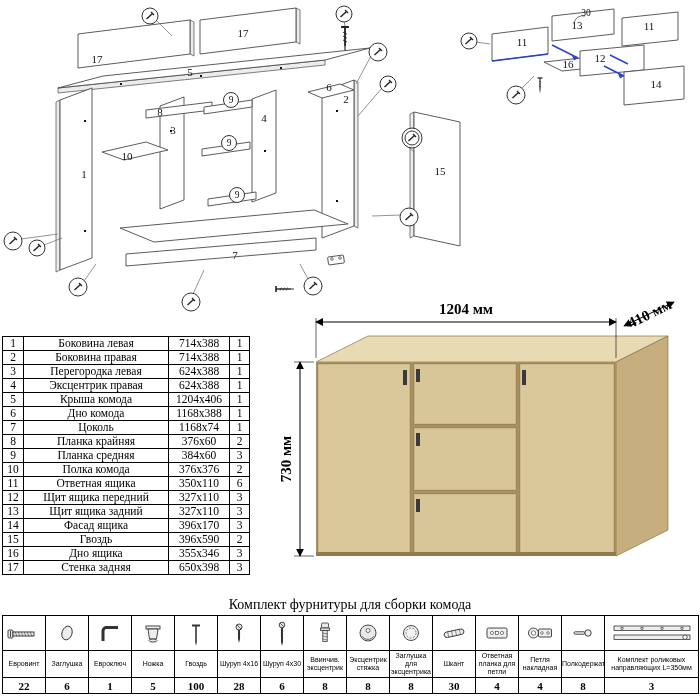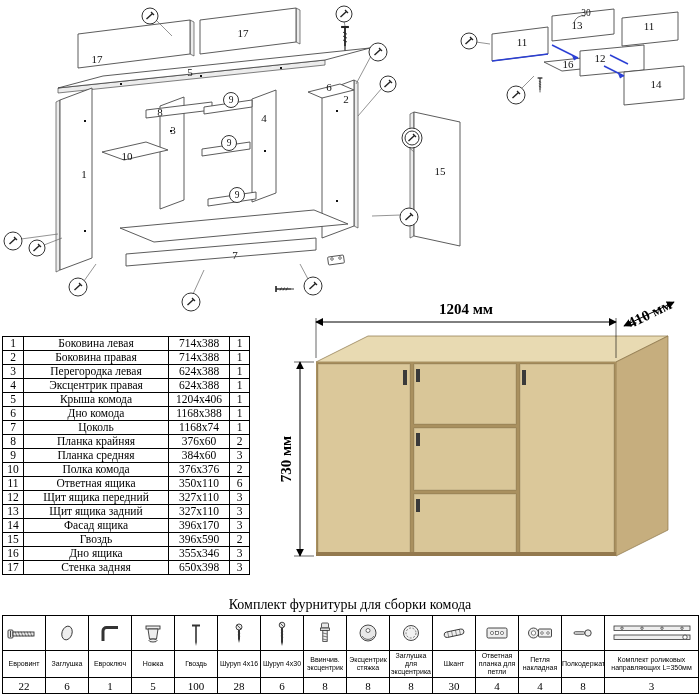--- a/index.html
+++ b/index.html
@@ -30,21 +30,21 @@
   #parts-table .c-name{width:140px;margin-top:40px;}
   #parts-table .c-size{width:56px;}
   #parts-table .c-qty{width:15px;}
 
   
   #hw-title{position:absolute;top:597px;left:0;width:700px;text-align:center;font-size:14px;}
   #hw-table{position:absolute;top:615px;left:2px;width:696px;border-collapse:collapse;table-layout:fixed;background:#fff;}
   #hw-table td{border:1px solid #000;text-align:center;vertical-align:middle;padding:0;overflow:hidden;}
   .hw-icon-cell{height:34px;}
   .hw-name-cell{height:26px;font-family:"Liberation Sans",sans-serif;font-size:7px;line-height:8px;padding:0 1px;}
-  .hw-qty-cell{height:15px;font-size:11px;}
+  .hw-qty-cell{height:15px;font-size:11px;font-weight:bold;}
   .hwico{display:block;margin:0 auto;}
 </style>
 </head>
 <body>
 
 <div class="sheet">
 
   <svg class="abs" style="left:0;top:0" width="470" height="320" viewBox="0 0 470 320">
     <defs>
       <g id="ms">

